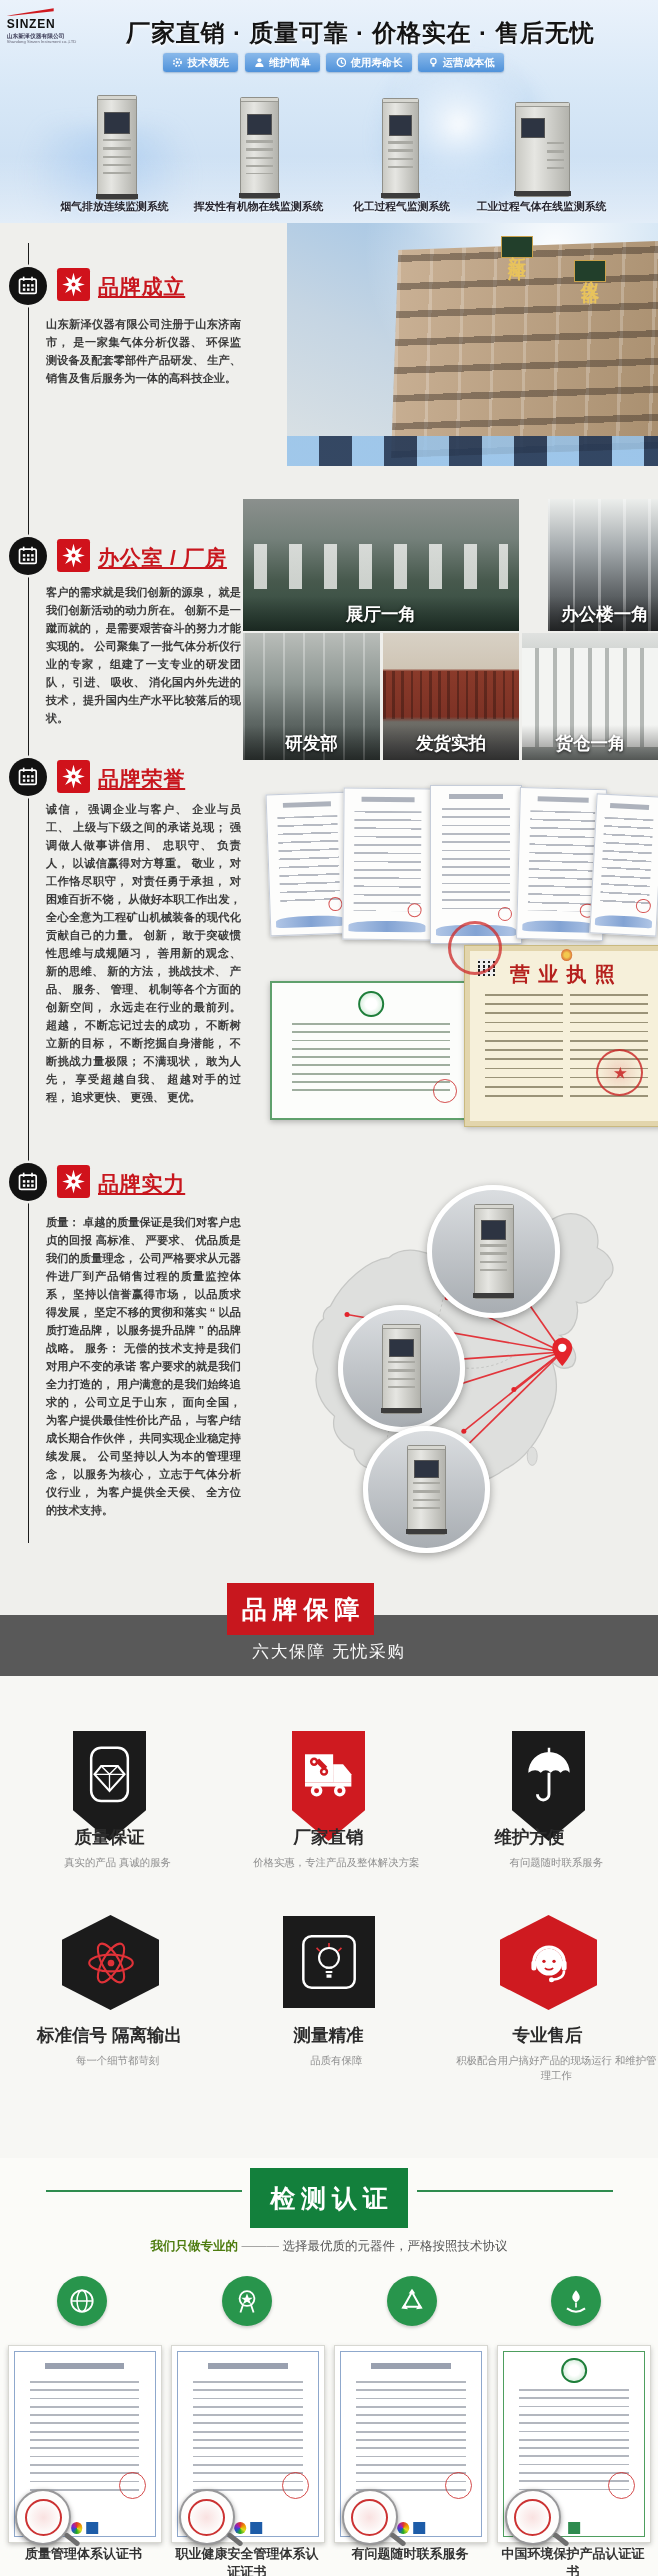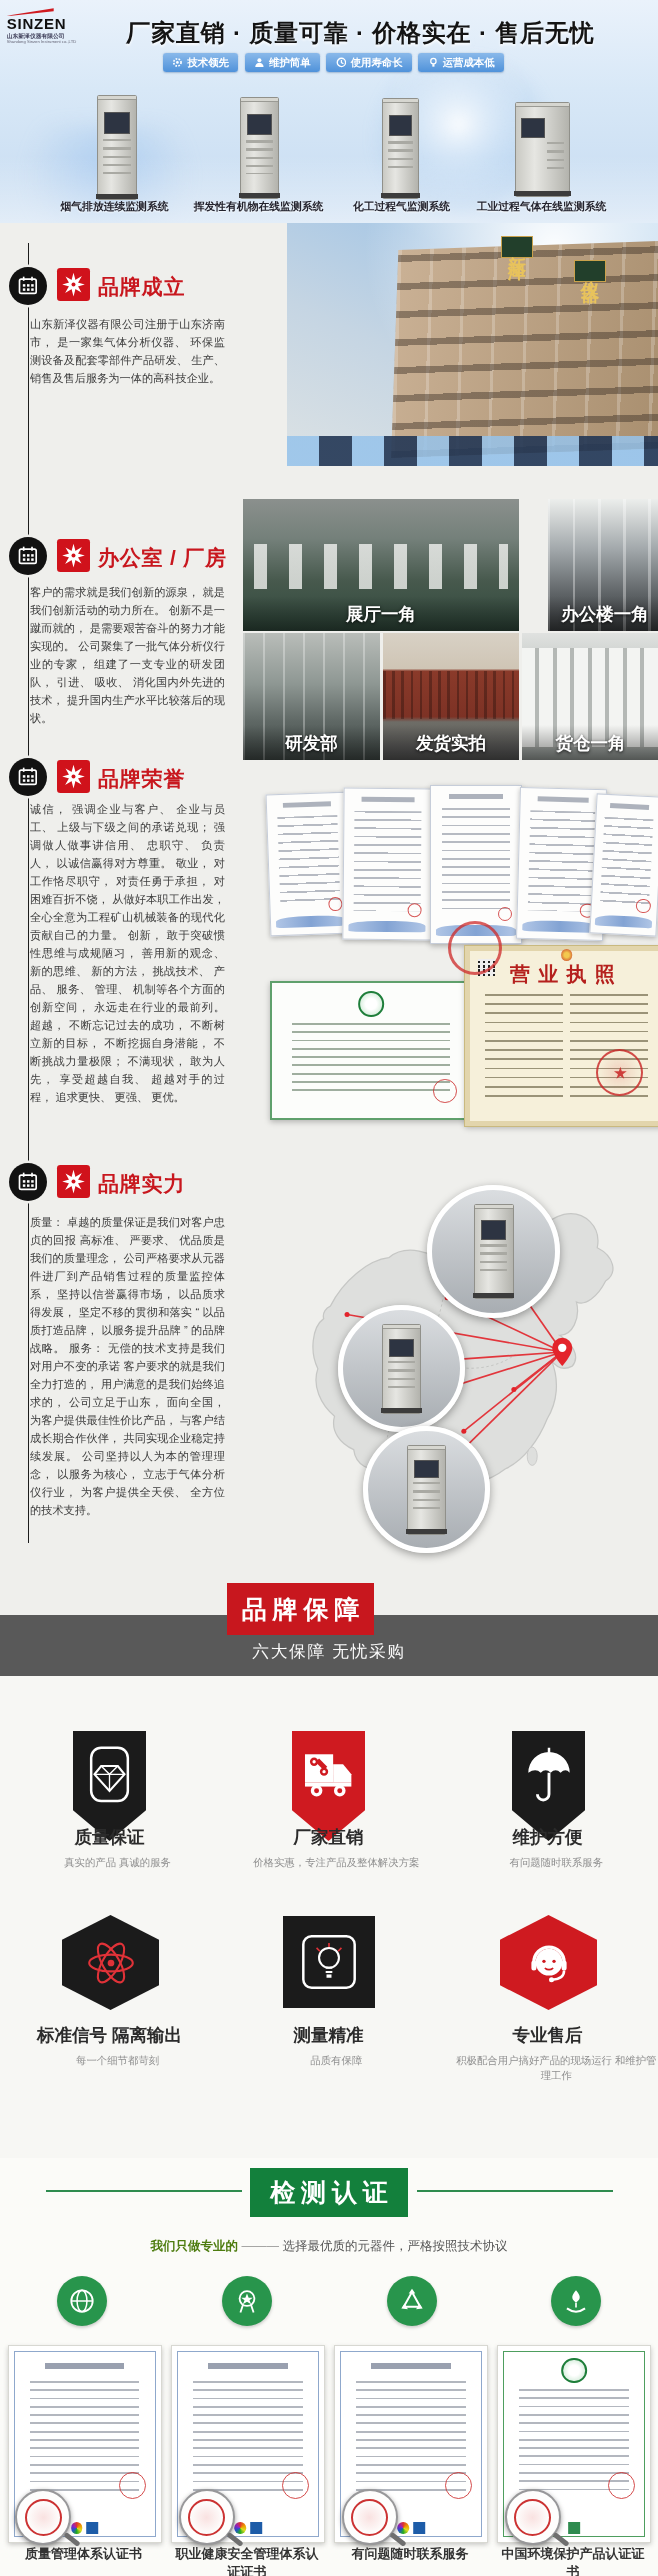--- a/index.html
+++ b/index.html
@@ -13,21 +13,21 @@
   .hb1{left:358px;top:58px;width:208px;height:158px;border-radius:50%;
        background:radial-gradient(circle,rgba(120,175,230,.75),rgba(120,175,230,0) 70%);filter:blur(6.7px);}
   .hb2{left:392px;top:33px;width:133px;height:183px;border-radius:40%;
        background:radial-gradient(circle,rgba(255,255,255,.95),rgba(255,255,255,0) 72%);filter:blur(5px);}
   .hb3{left:0px;top:125px;width:217px;height:100px;
        background:radial-gradient(circle,rgba(140,185,235,.5),rgba(140,185,235,0) 70%);filter:blur(8.3px);}
   .hero-fade{left:0;bottom:0;width:100%;height:67px;
        background:linear-gradient(180deg,rgba(255,255,255,0),rgba(255,255,255,.5));}
   .logo{left:6.7px;top:8.3px;width:108px;}
   .logo-swoosh{width:47px;height:7.5px;background:#cf1a20;clip-path:polygon(0 100%,100% 0,100% 40%,10% 100%);}
-  .logo-text{font-size:15px;font-weight:900;color:#101010;letter-spacing:0.8px;line-height:16.7px;}
+  .logo-text{font-size:12px;font-weight:900;color:#101010;letter-spacing:0.8px;line-height:16.7px;}
   .logo-sub{font-size:5.8px;font-weight:700;color:#3a3a55;line-height:6.7px;}
   .logo-sub-en{font-size:4.2px;color:#667;line-height:5.8px;}
   .headline{left:71px;right:8.3px;top:16.7px;text-align:center;font-size:24px;font-weight:900;color:#141414;
             letter-spacing:0.8px;text-shadow:0 1.7px 2.5px rgba(255,255,255,.9);}
   .badges{left:125px;top:53px;width:417px;display:flex;gap:6.7px;justify-content:center;}
   .badge{height:19px;display:flex;align-items:center;gap:4.2px;padding:0 9.2px;border-radius:3.3px;
          background:linear-gradient(180deg,#8ab9ea,#4f92da);color:#fff;font-size:10.4px;font-weight:700;
          box-shadow:0 0.8px 1.7px rgba(50,90,140,.35);white-space:nowrap;}
   .badge svg{flex:0 0 auto;}
   .cabinet{background:linear-gradient(90deg,#c9c9c3,#e6e6e2 35%,#b3b3ad);border:0.8px solid #90908a;border-radius:1.7px;}
@@ -38,22 +38,22 @@
   .cab-base{position:absolute;left:-1.7px;right:-1.7px;bottom:0;height:5px;background:#3c3c3c;}
   .pcap{top:200px;text-align:center;font-size:10.8px;font-weight:800;color:#23232e;
         text-shadow:0 0.8px 1.7px rgba(255,255,255,.9);white-space:nowrap;}
 
   
   .tline{left:27.5px;top:243px;width:1.7px;height:1300px;background:#1d1d1d;}
   .node{left:9.2px;width:38px;height:38px;border-radius:50%;background:#121212;z-index:2;
         display:flex;align-items:center;justify-content:center;box-shadow:0 0 0 2.5px #efefec;}
   .ricon{left:57px;width:33px;height:33px;border-radius:3.3px;background:#d0121b;
          display:flex;align-items:center;justify-content:center;}
-  .stitle{left:98px;font-size:21px;font-weight:900;color:#c8171e;letter-spacing:0.8px;white-space:nowrap;}
-  .body-p{left:30px;width:195px;font-size:11.2px;line-height:18px;color:#3c3c3c;text-align:justify;}
+  .stitle{left:98px;font-size:21px;font-weight:900;color:#c8171e;letter-spacing:0.8px;white-space:nowrap;text-decoration:underline;}
+  .body-p{left:46px;width:195px;font-size:11.2px;line-height:18px;color:#3c3c3c;text-align:justify;font-weight:bold;}
 
   
   .bphoto{left:287px;top:223px;width:371px;height:243px;overflow:hidden;
           background:linear-gradient(205deg,#bdd8ef 0%,#abc9e5 30%,#c5d5e3 60%,#dce2e4 100%);}
   .glare{position:absolute;inset:0;background:radial-gradient(circle at 72% 10%,rgba(255,255,255,.95),rgba(255,255,255,0) 55%);}
   .bld{position:absolute;right:-20px;top:21.7px;width:283px;height:208px;transform:rotate(2deg) skewY(-4deg);
        background:
          repeating-linear-gradient(0deg,rgba(60,48,38,.45) 0 6.7px,transparent 6.7px 28px),
          repeating-linear-gradient(90deg,rgba(255,255,255,.22) 0 3.3px,transparent 3.3px 32px),
          linear-gradient(100deg,#cab195,#a78d6d);}
@@ -137,21 +137,21 @@
   .fshape-hex{width:97px;height:95px;clip-path:polygon(50% 0,100% 26%,100% 74%,50% 100%,0 74%,0 26%);
         display:flex;align-items:center;justify-content:center;}
   .fsq{width:92px;height:92px;display:flex;align-items:center;justify-content:center;}
   .c-black{background:#1b1b1b;}
   .c-red{background:#cf1a20;}
   .ftitle{font-size:17.5px;font-weight:800;color:#2b2b2b;text-align:center;width:219px;}
   .fdesc{font-size:10.4px;color:#8f8f8f;text-align:center;width:202px;padding:0 8.3px;line-height:15px;}
 
   
   .certsec{left:0;top:2158px;width:658px;height:418px;background:#fbfbf8;}
-  .green-banner{left:250px;top:2168px;width:158px;height:49px;background:#13803c;z-index:2;
+  .green-banner{left:250px;top:2168px;width:158px;height:60px;background:#13803c;z-index:2;
         display:flex;align-items:center;justify-content:center;color:#fff;
         font-family:"Liberation Serif","DejaVu Serif",serif;font-size:25px;font-weight:700;letter-spacing:5.8px;text-indent:5.8px;}
   .gline{top:2190px;height:1.7px;background:#2e8b4f;}
   .cert-sub{left:0;top:2238px;width:658px;text-align:center;font-size:12.5px;color:#555;}
   .cert-sub b{font-weight:700;color:#4d7c0f;}
   .gcircle{width:50px;height:50px;border-radius:50%;background:#28954c;top:2276px;
         display:flex;align-items:center;justify-content:center;box-shadow:0 1.7px 3.3px rgba(0,0,0,.2);}
   .cert{top:2345px;width:152px;height:196px;background:#fff;border:0.8px solid #d8d8d2;
         box-shadow:0 1.7px 5px rgba(0,0,0,.22);}
   .cert-border{position:absolute;inset:5px;border:1.7px solid #8fa8cc;}
@@ -525,21 +525,21 @@
   </div>
   <div class="abs fshape-banner c-black" style="left:512px;top:1731px;">
     <svg width="48" height="60" viewBox="0 0 58 72">
       <line x1="29" y1="2" x2="29" y2="8" stroke="#fff" stroke-width="3"></line>
       <path d="M4,32 A25,25 0 0 1 54,32 Q49,26 43,32 Q37,26 31,32 Q25,26 19,32 Q13,26 4,32 Z" fill="#fff"></path>
       <path d="M29,32 V58 a7,7 0 0 1 -14,0" fill="none" stroke="#fff" stroke-width="3.5"></path>
     </svg>
   </div>
   <div class="abs ftitle" style="left:0;top:1825px;">质量保证</div>
   <div class="abs ftitle" style="left:219px;top:1825px;">厂家直销</div>
-  <div class="abs ftitle" style="left:438px;top:1825px;text-align:center;">维护方便</div>
+  <div class="abs ftitle" style="left:420px;top:1825px;text-align:center;">维护方便</div>
   <div class="abs fdesc" style="left:8.3px;top:1855px;">真实的产品 真诚的服务</div>
   <div class="abs fdesc" style="left:227px;top:1855px;">价格实惠，专注产品及整体解决方案</div>
   <div class="abs fdesc" style="left:447px;top:1855px;">有问题随时联系服务</div>
 
   <div class="abs fshape-hex c-black" style="left:62px;top:1915px;">
     <svg width="52" height="52" viewBox="0 0 62 62">
       <g fill="none" stroke="#e03238" stroke-width="2.5">
         <ellipse cx="31" cy="31" rx="26" ry="10"></ellipse>
         <ellipse cx="31" cy="31" rx="26" ry="10" transform="rotate(60 31 31)"></ellipse>
         <ellipse cx="31" cy="31" rx="26" ry="10" transform="rotate(120 31 31)"></ellipse>

